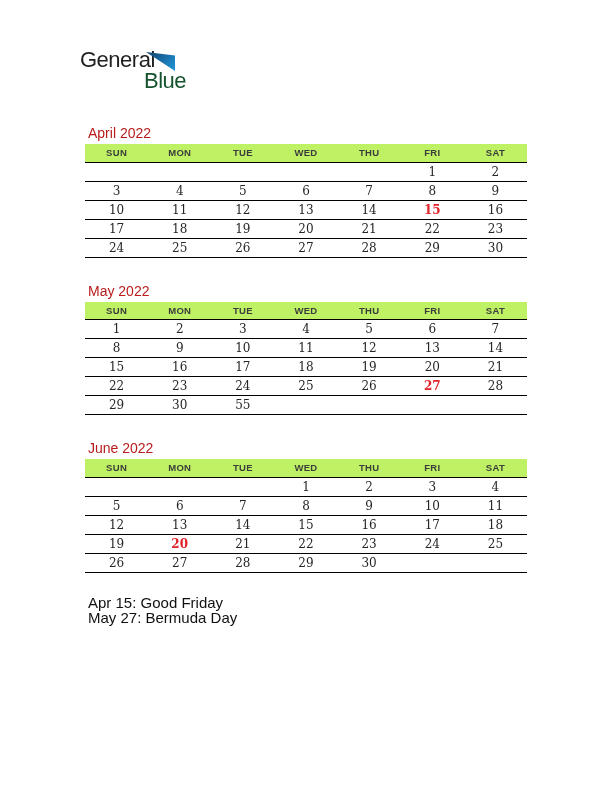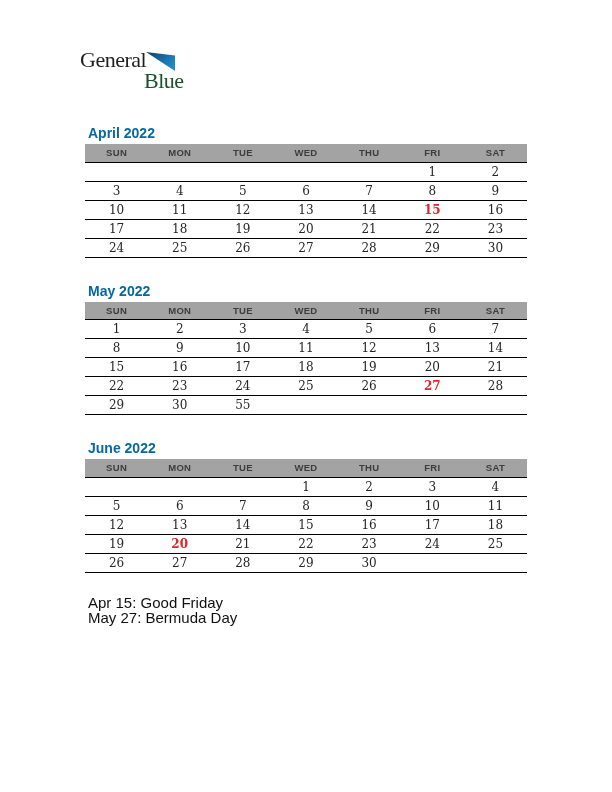--- a/index.html
+++ b/index.html
@@ -16,21 +16,20 @@
     position: absolute;
     left: 85px; top: 48px;
     width: 442px;
   }
 
   
   .header-row {
     display: flex;
     justify-content: space-between;
     align-items: flex-end;
-    font-family: Liberation Serif, serif;
   }
   .logo {
     position: relative;
     width: 130px; height: 52px;
     margin-left: -5px;
     flex: 0 0 auto;
   }
   .logo-word-top {
     position: absolute; left: 0; top: 0;
     font-size: 22px; line-height: 24px;
@@ -58,33 +57,33 @@
   .page-subtitle {
     font-size: 17px; line-height: 26px;
     color: #1a1a1a;
   }
 
   
   .month { margin-top: 26px; }
   .month:first-of-type { margin-top: 20px; }
   .month-label {
     font-size: 14px; line-height: 14px;
-    font-weight: bold;
-    color: #0369a1;
+    font-weight: normal;
+    color: #b91c1c;
     padding-left: 3px;
     margin-bottom: 4px;
   }
   table.calendar {
     width: 100%;
     border-collapse: collapse;
     table-layout: fixed;
   }
   table.calendar th {
     height: 18px;
-    background: #a3a3a3;
+    background: #bef264;
     border-bottom: 1px solid #000;
     font-size: 9.5px;
     font-weight: bold;
     letter-spacing: 0.3px;
     color: #3c3c3c;
     text-align: center;
     vertical-align: middle;
   }
   table.calendar td {
     height: 19px;

